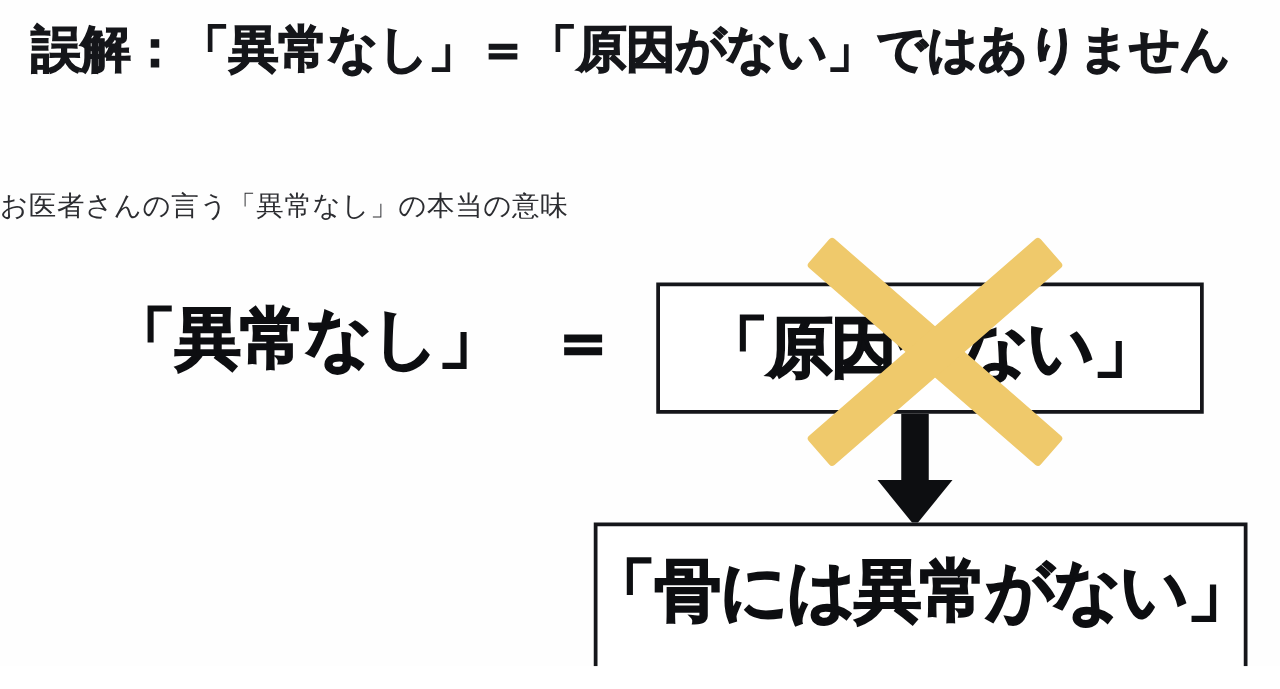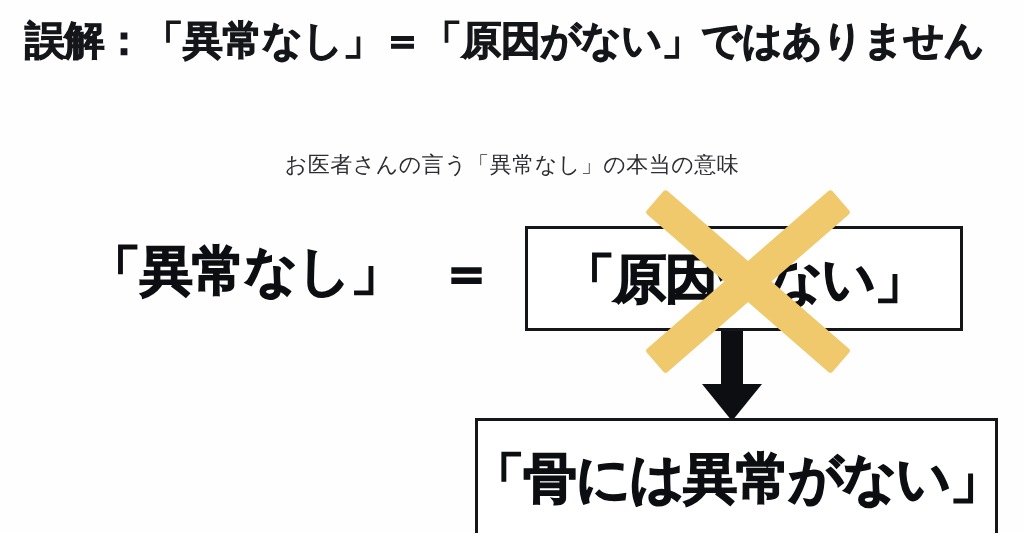--- a/index.html
+++ b/index.html
@@ -31,21 +31,21 @@
     white-space: nowrap;
     -webkit-text-stroke: 1.1px #15161a;
   }
 
   
   .subtitle {
     position: absolute;
     left: 0;
     top: 150px;
     width: 1024px;
-    text-align: center;
+    text-align: left;
     font-size: 22px;
     font-weight: 400;
     color: #2c2d31;
     letter-spacing: 0.5px;
   }
 
   
   .eq-left {
     position: absolute;
     left: 88px;
@@ -81,20 +81,21 @@
     left: 525px;
     top: 226px;
     width: 438px;
     height: 105px;
   }
   .box-bottom {
     left: 475px;
     top: 418px;
     width: 523px;
     height: 119px;
+    font-family: Liberation Mono, monospace;
   }
   .box-text {
     font-size: 53px;
     font-weight: 700;
     color: #0d0e11;
     letter-spacing: -1.5px;
     white-space: nowrap;
     -webkit-text-stroke: 1.4px #0d0e11;
     line-height: 1;
   }

